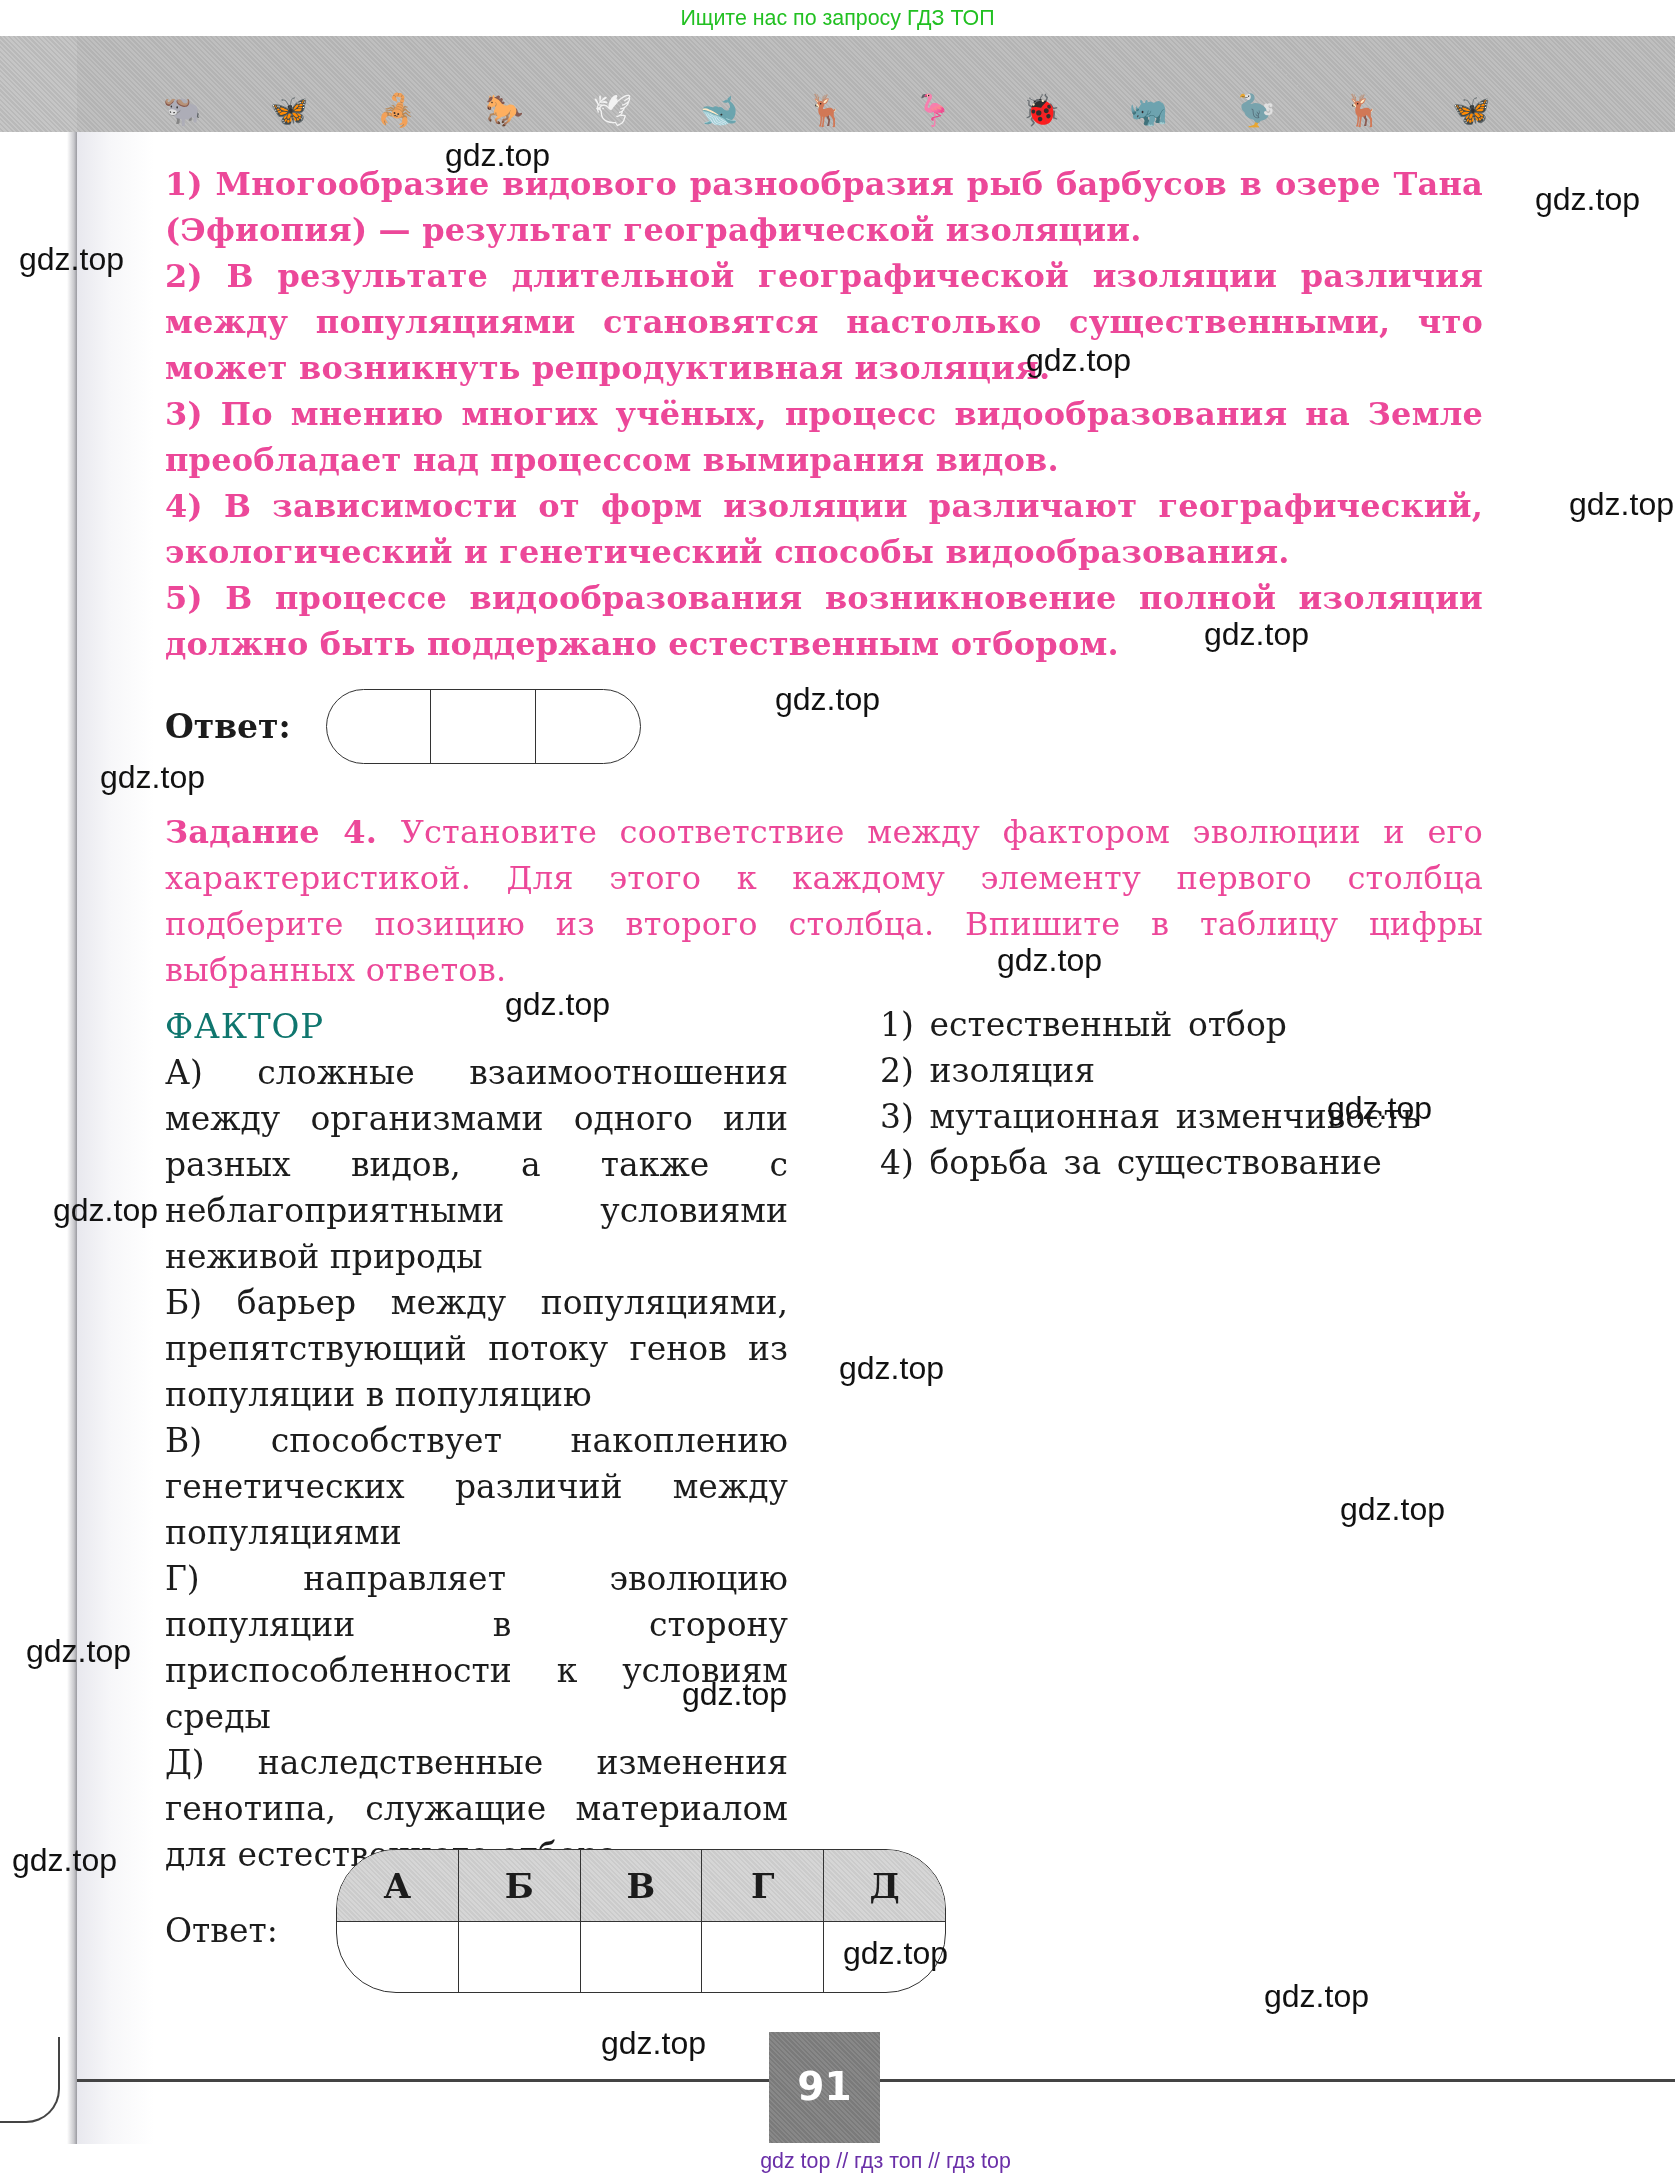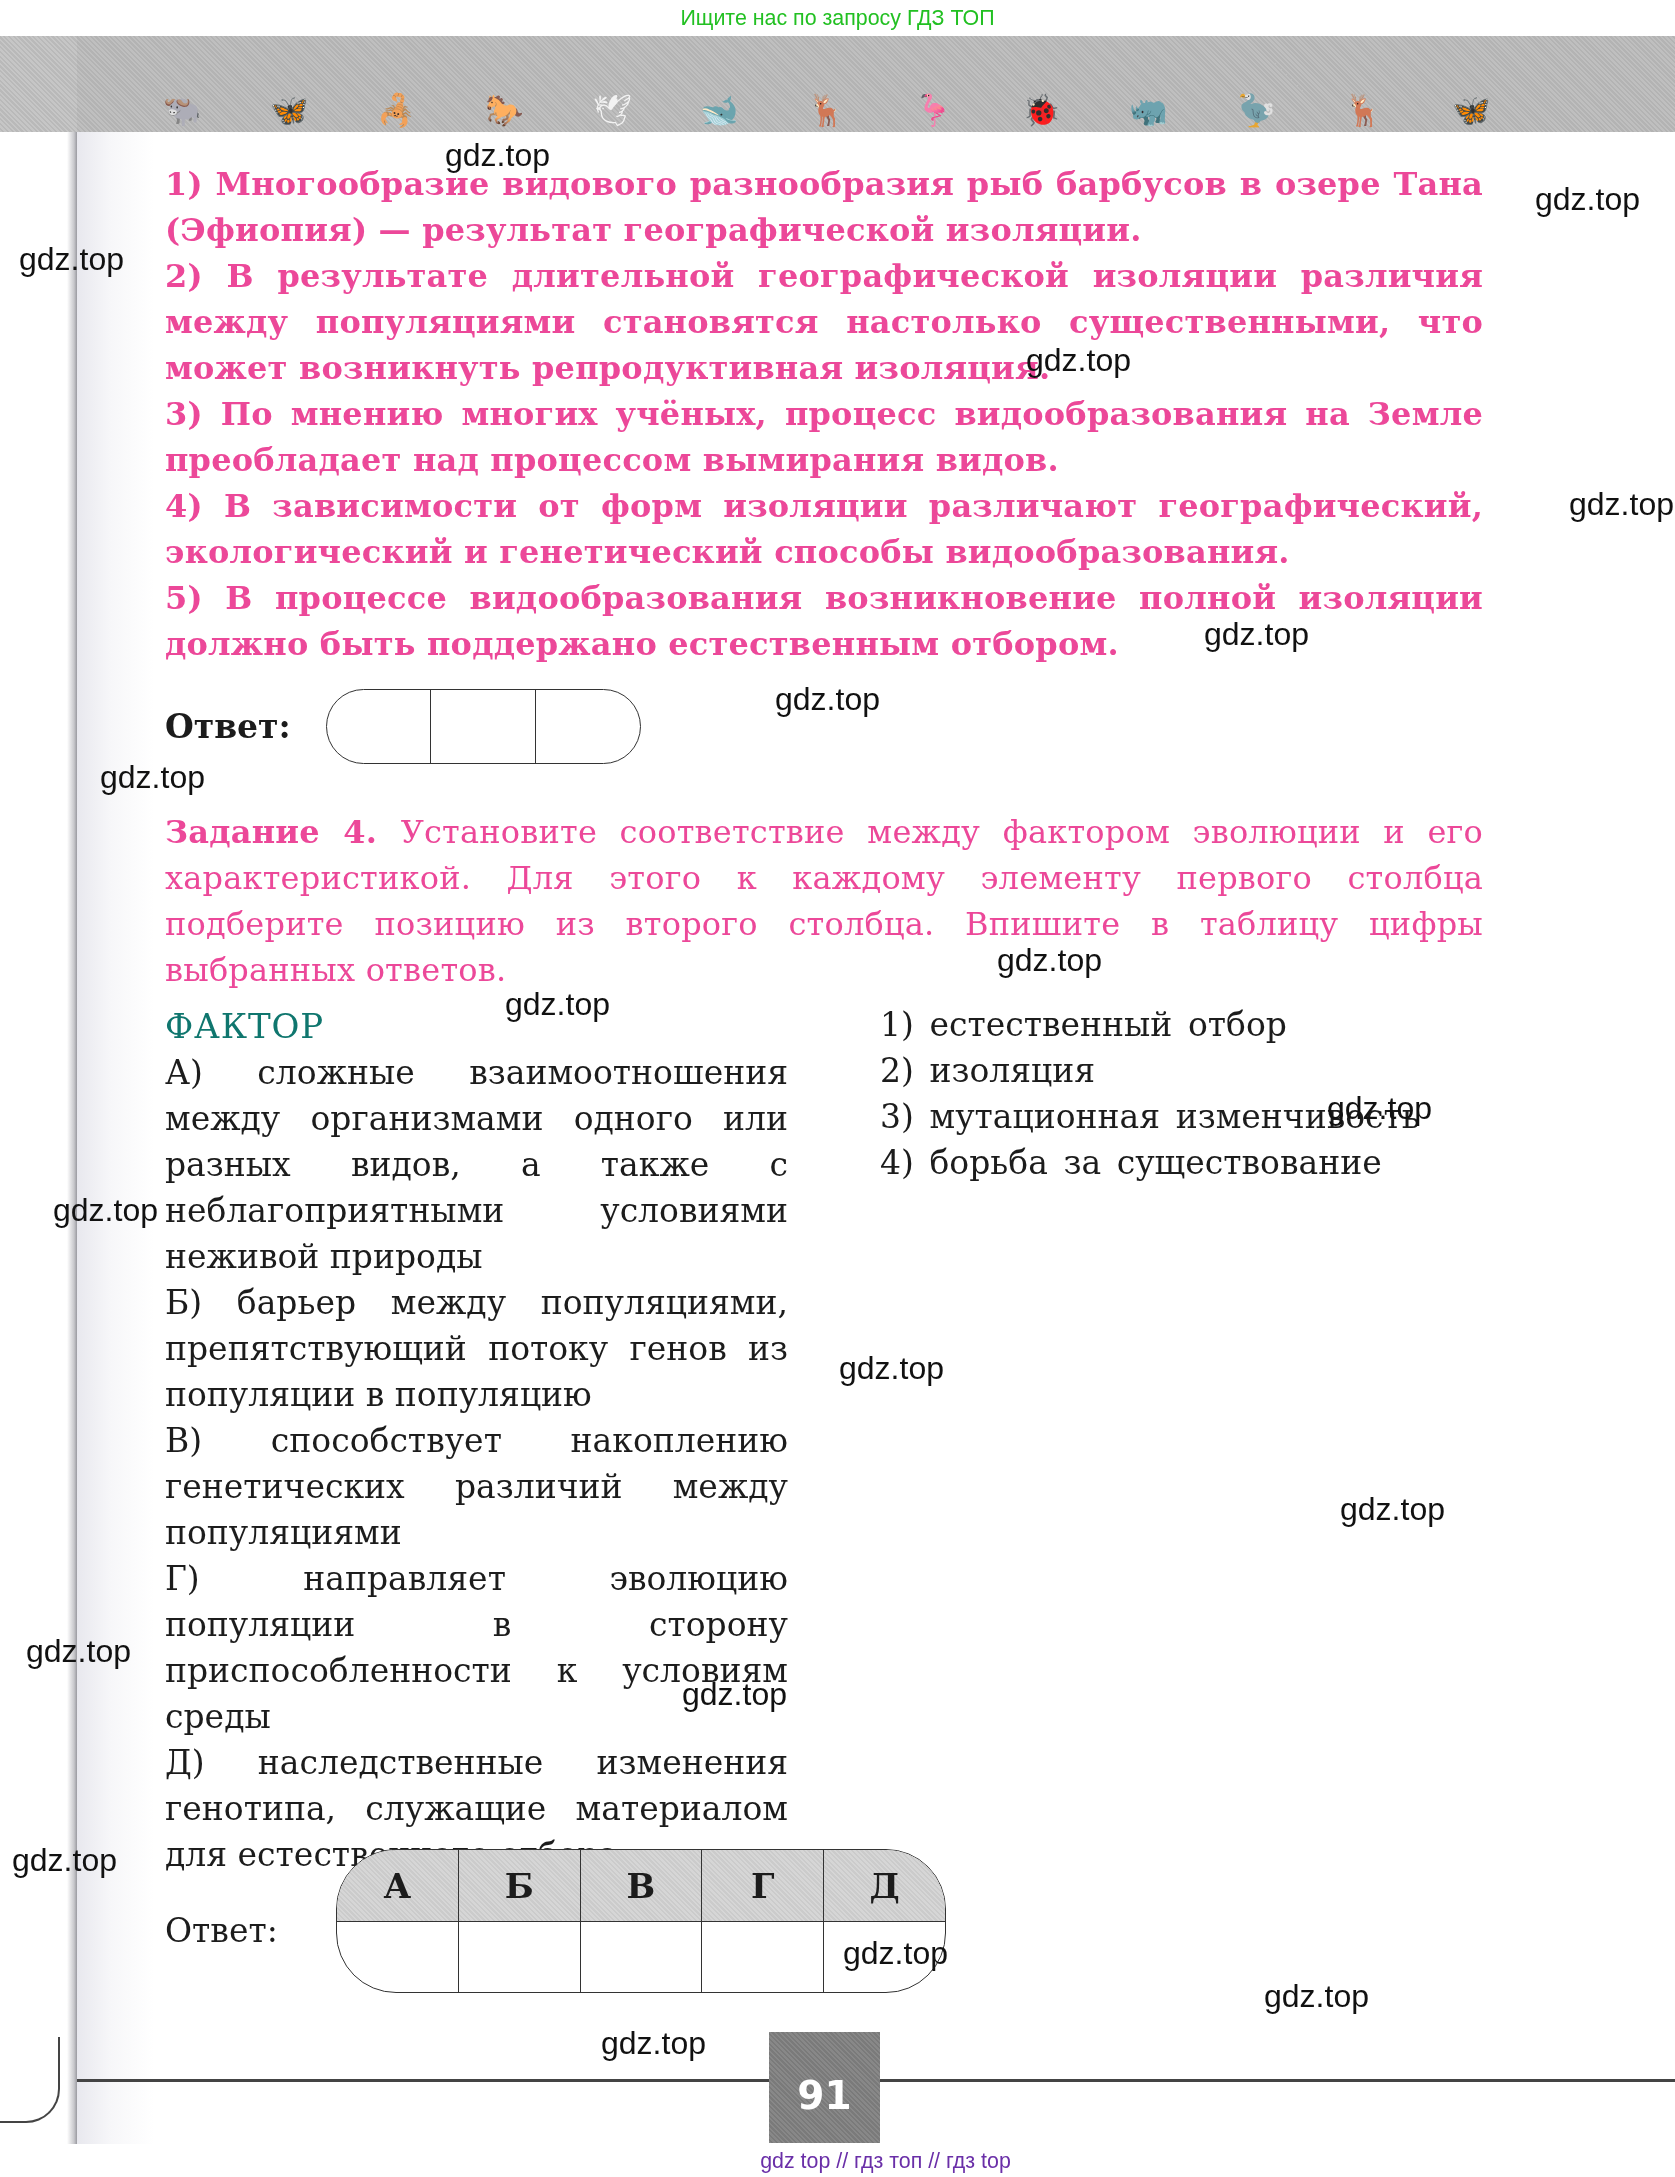--- a/index.html
+++ b/index.html
@@ -86,21 +86,21 @@
   .footer-curve {
     position: absolute; left: 0; top: 2037px; width: 94px; height: 86px;
     border-bottom: 2.6px solid #444; border-right: 2.6px solid #444;
     border-bottom-right-radius: 34px; border-top: none; border-left: none;
     transform: translateX(-34px);
   }
   .page-num {
     position: absolute; left: 769px; top: 2032px; width: 111px; height: 111px;
     background: repeating-linear-gradient(45deg, #888 0 1.7px, #7a7a7a 1.7px 3.4px);
     color: #ffffff; font-family: "DejaVu Sans", sans-serif; font-weight: bold;
-    font-size: 39px; text-align: center; line-height: 94px; padding-top: 17px;
+    font-size: 39px; text-align: center; line-height: 94px; padding-top: 8px;
   }
   .bottom-banner {
     position: absolute; left: 0; top: 2144px; width: 1675px; height: 34px;
     text-align: center; font-family: "Liberation Sans", sans-serif; font-size: 21.4px;
     line-height: 34px; color: #6a2fa8; margin-left: 48px;
   }
   .wm {
     position: absolute; font-family: "Liberation Sans", sans-serif; font-size: 32px;
     color: #111; white-space: nowrap;
   }

